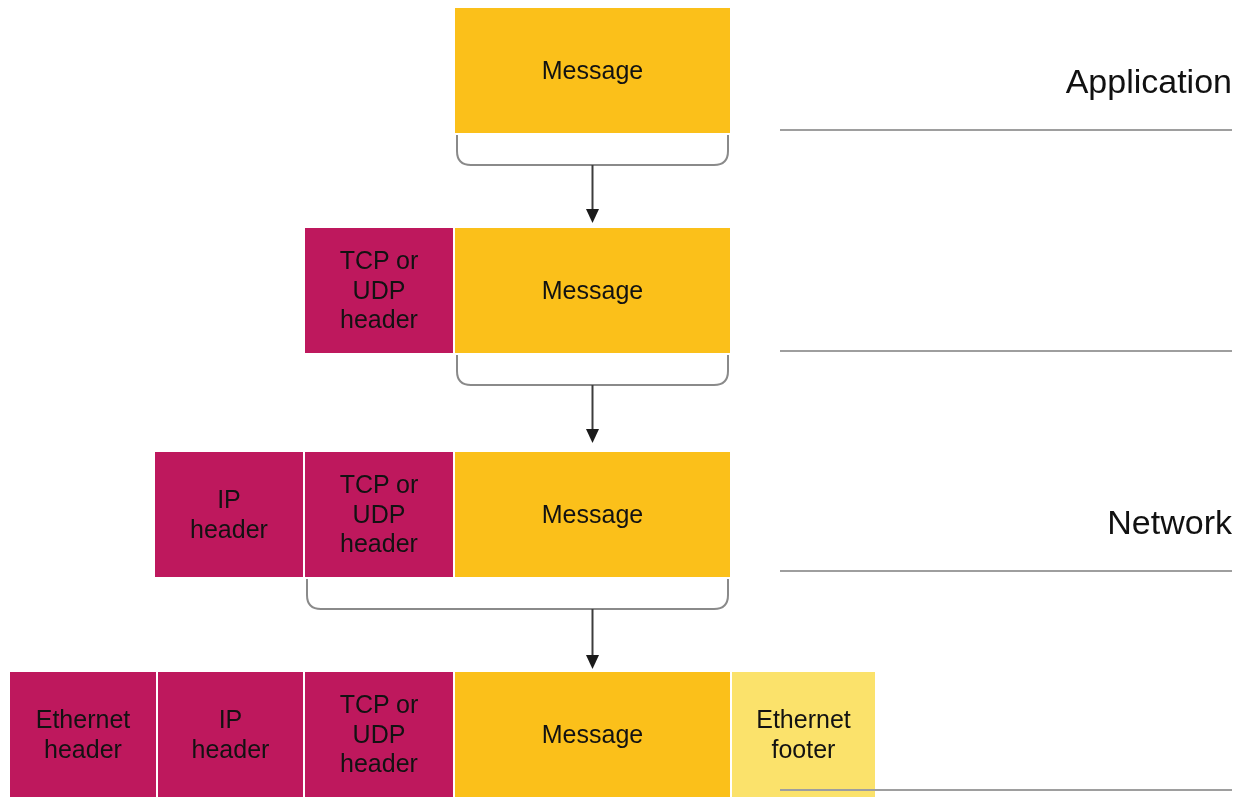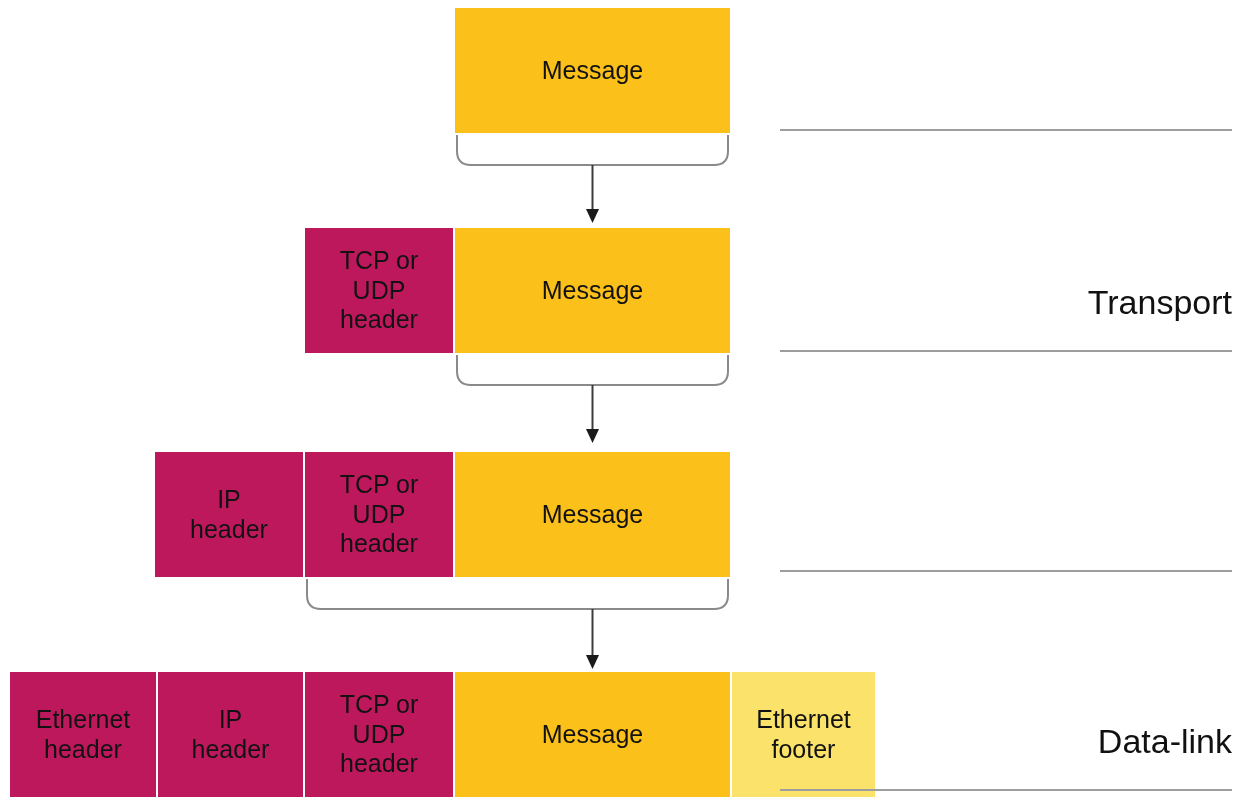--- a/index.html
+++ b/index.html
@@ -130,23 +130,23 @@
     <div class="seg header" style="width:147px;">IP
 header</div>
     <div class="seg header" style="width:150px;">TCP or
 UDP
 header</div>
     <div class="seg payload" style="width:275px;">Message</div>
     <div class="seg footer" style="width:145px;">Ethernet
 footer</div>
   </div>
 
+  <div class="layer-label" style="top:62px;">Application</div>
   <div class="layer-rule" style="top:129px;"></div>
 
-  <div class="layer-label" style="top:283px;">Transport</div>
   <div class="layer-rule" style="top:350px;"></div>
 
+  <div class="layer-label" style="top:503px;">Network</div>
   <div class="layer-rule" style="top:570px;"></div>
 
-  <div class="layer-label" style="top:722px;">Data-link</div>
   <div class="layer-rule" style="top:789px;"></div>
 
 </div>
 
 </body></html>

